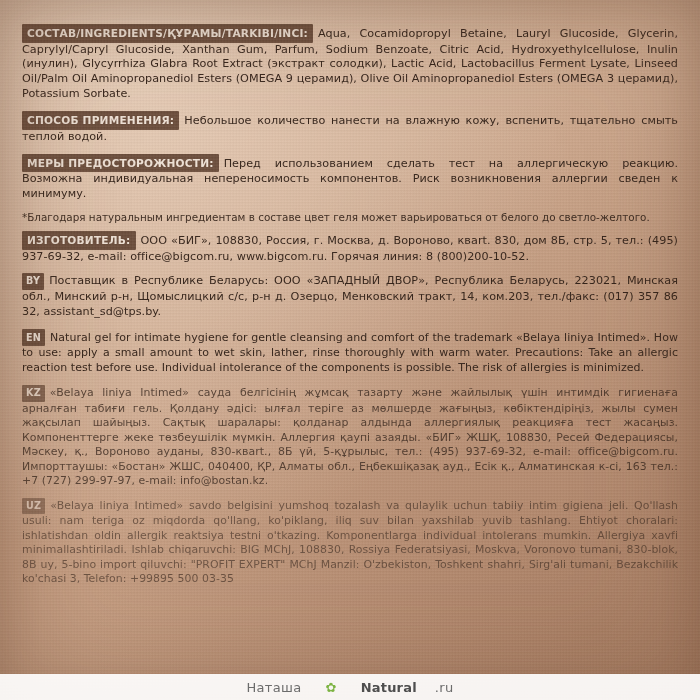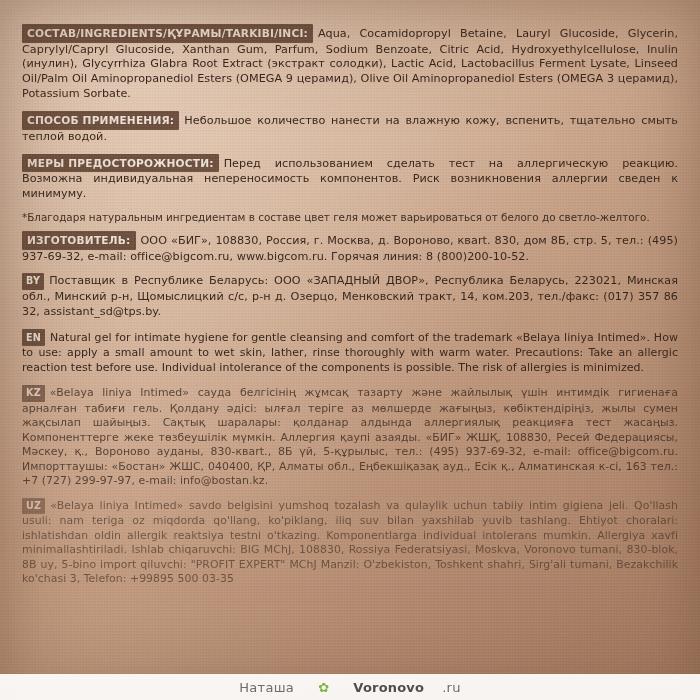--- a/index.html
+++ b/index.html
@@ -166,17 +166,17 @@
   <div class="block uz fade-bottom2">
     <span class="tag small">UZ</span><span class="body-text">«Belaya liniya Intimed» savdo belgisini yumshoq tozalash va qulaylik uchun tabiiy intim gigiena jeli. Qo'llash usuli: nam teriga oz miqdorda qo'llang, ko'piklang, iliq suv bilan yaxshilab yuvib tashlang. Ehtiyot choralari: ishlatishdan oldin allergik reaktsiya testni o'tkazing. Komponentlarga individual intolerans mumkin. Allergiya xavfi minimallashtiriladi. Ishlab chiqaruvchi: BIG MChJ, 108830, Rossiya Federatsiyasi, Moskva, Voronovo tumani, 830-blok, 8B uy, 5-bino import qiluvchi: "PROFIT EXPERT" MChJ Manzil: O'zbekiston, Toshkent shahri, Sirg'ali tumani, Bezakchilik ko'chasi 3, Telefon: +99895 500 03-35</span>
   </div>
 
   <div id="grain"></div>
   <div id="vignette"></div>
 
   <div id="watermark">
     <span class="user">Наташа</span>
     <span class="leaf">✿</span>
-    <span class="brand">Voronovo</span>
+    <span class="brand">Natural</span>
     <span class="user" style="margin-left:-6px;">.ru</span>
   </div>
 
 </div>
 
 </body></html>

